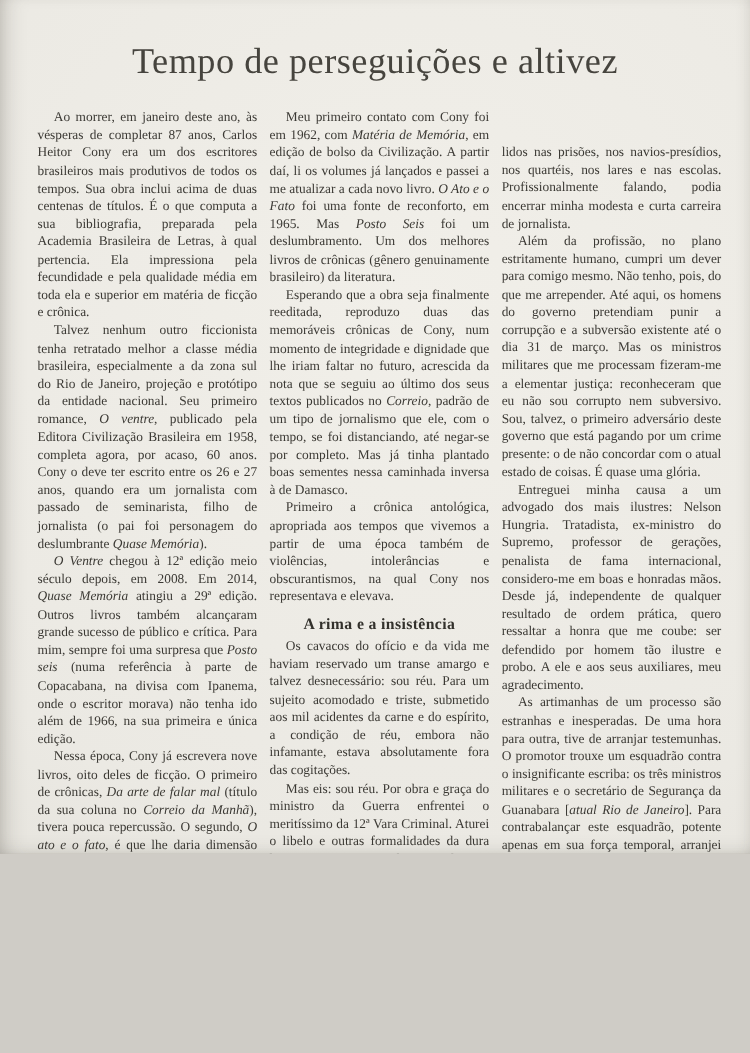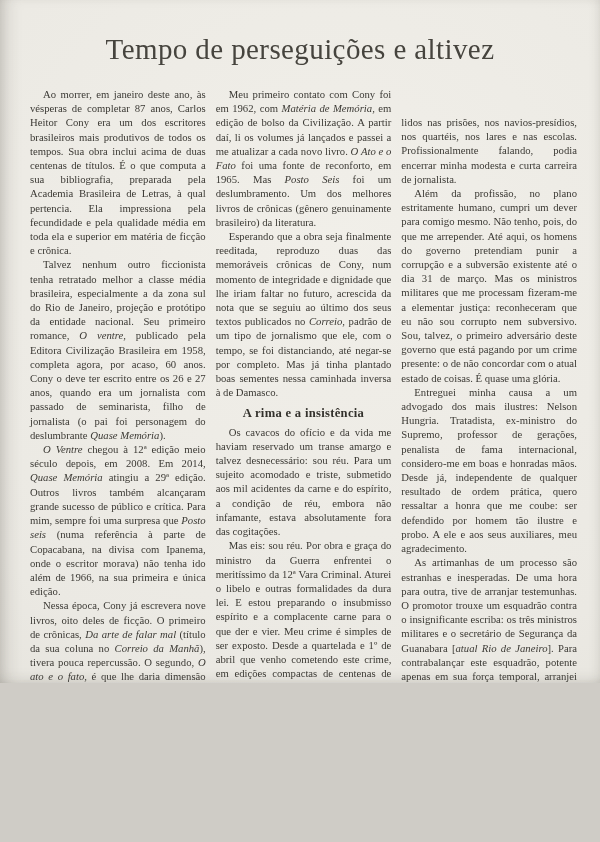--- a/index.html
+++ b/index.html
@@ -82,20 +82,21 @@
   <div class="columns">
     <div class="col">
       <p>Ao morrer, em janeiro deste ano, às vésperas de completar 87 anos, Carlos Heitor Cony era um dos escritores brasileiros mais produtivos de todos os tempos. Sua obra inclui acima de duas centenas de títulos. É o que computa a sua bibliografia, preparada pela Academia Brasileira de Letras, à qual pertencia. Ela impressiona pela fecundidade e pela qualidade média em toda ela e superior em matéria de ficção e crônica.</p>
       <p>Talvez nenhum outro ficcionista tenha retratado melhor a classe média brasileira, especialmente a da zona sul do Rio de Janeiro, projeção e protótipo da entidade nacional. Seu primeiro romance, <i>O ventre</i>, publicado pela Editora Civilização Brasileira em 1958, completa agora, por acaso, 60 anos. Cony o deve ter escrito entre os 26 e 27 anos, quando era um jornalista com passado de seminarista, filho de jornalista (o pai foi personagem do deslumbrante <i>Quase Memória</i>).</p>
       <p><i>O Ventre</i> chegou à 12ª edição meio século depois, em 2008. Em 2014, <i>Quase Memória</i> atingiu a 29ª edição. Outros livros também alcançaram grande sucesso de público e crítica. Para mim, sempre foi uma surpresa que <i>Posto seis</i> (numa referência à parte de Copacabana, na divisa com Ipanema, onde o escritor morava) não tenha ido além de 1966, na sua primeira e única edição.</p>
       <p>Nessa época, Cony já escrevera nove livros, oito deles de ficção. O primeiro de crônicas, <i>Da arte de falar mal</i> (título da sua coluna no <i>Correio da Manhã</i>), tivera pouca repercussão. O segundo, <i>O ato e o fato</i>, é que lhe daria dimensão nacional. Foi a primeira reação de um intelectual (até então um pequeno burguês pouco interessado em política) ao golpe militar, num jornal que apoiara a deposição de João Goulart para, logo em seguida, passar a criticar os militares que o derrubaram. O livro alcançou sua 9ª edição em 2014.</p>
     </div>
     <div class="col">
       <p>Meu primeiro contato com Cony foi em 1962, com <i>Matéria de Memória</i>, em edição de bolso da Civilização. A partir daí, li os volumes já lançados e passei a me atualizar a cada novo livro. <i>O Ato e o Fato</i> foi uma fonte de reconforto, em 1965. Mas <i>Posto Seis</i> foi um deslumbramento. Um dos melhores livros de crônicas (gênero genuinamente brasileiro) da literatura.</p>
       <p>Esperando que a obra seja finalmente reeditada, reproduzo duas das memoráveis crônicas de Cony, num momento de integridade e dignidade que lhe iriam faltar no futuro, acrescida da nota que se seguiu ao último dos seus textos publicados no <i>Correio</i>, padrão de um tipo de jornalismo que ele, com o tempo, se foi distanciando, até negar-se por completo. Mas já tinha plantado boas sementes nessa caminhada inversa à de Damasco.</p>
+      <p>Primeiro a crônica antológica, apropriada aos tempos que vivemos a partir de uma época também de violências, intolerâncias e obscurantismos, na qual Cony nos representava e elevava.</p>
       <h2 class="section-heading">A rima e a insistência</h2>
       <p>Os cavacos do ofício e da vida me haviam reservado um transe amargo e talvez desnecessário: sou réu. Para um sujeito acomodado e triste, submetido aos mil acidentes da carne e do espírito, a condição de réu, embora não infamante, estava absolutamente fora das cogitações.</p>
       <p>Mas eis: sou réu. Por obra e graça do ministro da Guerra enfrentei o meritíssimo da 12ª Vara Criminal. Aturei o libelo e outras formalidades da dura lei. E estou preparando o insubmisso espírito e a complacente carne para o que der e vier. Meu crime é simples de ser exposto. Desde a quartelada e 1º de abril que venho cometendo este crime, em edições compactas de centenas de milhares de exemplares. Meus artigos foram</p>
     </div>
     <div class="col">
       <p class="no-indent">lidos nas prisões, nos navios-presídios, nos quartéis, nos lares e nas escolas. Profissionalmente falando, podia encerrar minha modesta e curta carreira de jornalista.</p>
       <p>Além da profissão, no plano estritamente humano, cumpri um dever para comigo mesmo. Não tenho, pois, do que me arrepender. Até aqui, os homens do governo pretendiam punir a corrupção e a subversão existente até o dia 31 de março. Mas os ministros militares que me processam fizeram-me a elementar justiça: reconheceram que eu não sou corrupto nem subversivo. Sou, talvez, o primeiro adversário deste governo que está pagando por um crime presente: o de não concordar com o atual estado de coisas. É quase uma glória.</p>
       <p>Entreguei minha causa a um advogado dos mais ilustres: Nelson Hungria. Tratadista, ex-ministro do Supremo, professor de gerações, penalista de fama internacional, considero-me em boas e honradas mãos. Desde já, independente de qualquer resultado de ordem prática, quero ressaltar a honra que me coube: ser defendido por homem tão ilustre e probo. A ele e aos seus auxiliares, meu agradecimento.</p>
       <p>As artimanhas de um processo são estranhas e inesperadas. De uma hora para outra, tive de arranjar testemunhas. O promotor trouxe um esquadrão contra o insignificante escriba: os três ministros militares e o secretário de Segurança da Guanabara [<i>atual Rio de Janeiro</i>]. Para contrabalançar este esquadrão, potente apenas em sua força temporal, arranjei outro: Austregésilo de Athayde, Fernando Azevedo, Carlos Drummond de Andrade e Alceu de Amoroso Lima. Daqui a dez anos, ninguém saberá quem foi o sr. Arthur da Costa e Silva ou o sr. Gustavo Borges. Mas daqui a cem anos, o Brasil, os nossos netos e bisnetos</p>
     </div>

